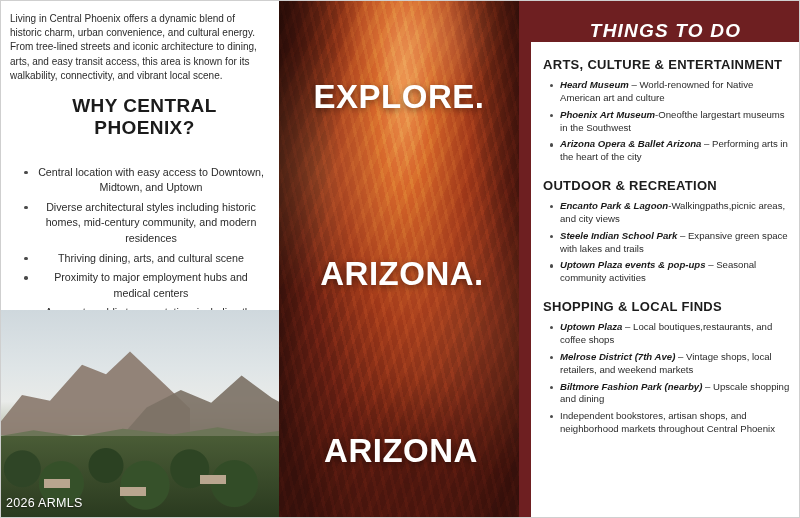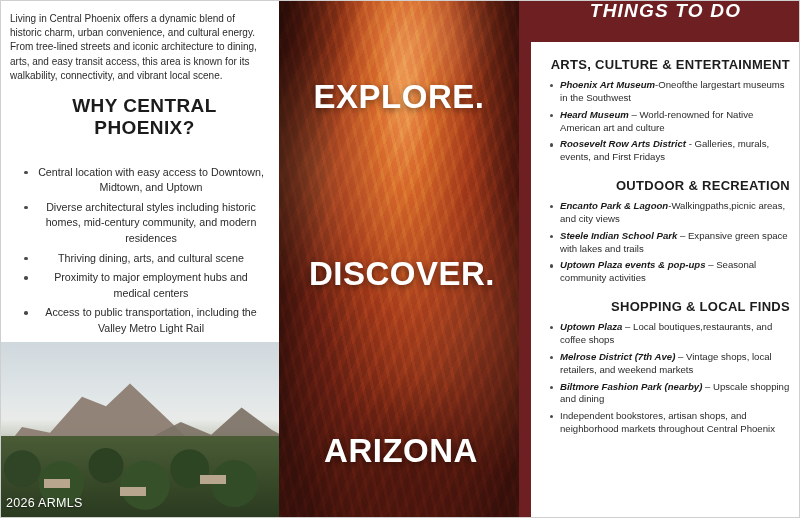--- a/index.html
+++ b/index.html
@@ -60,21 +60,21 @@
     left: 2px; top: 6px;
     width: 3.5px; height: 3.5px;
     background: #4a4a4a;
     border-radius: 50%;
   }
 
   
   .photo-mountain {
     position: absolute;
     left: 0; bottom: 0;
-    width: 279px; height: 176px;
+    width: 279px; height: 208px;
     overflow: hidden;
   }
   .photo-mountain .sky {
     position: absolute; inset: 0;
     background: linear-gradient(#cfd8dd 0%, #dfe5e7 28%, #e9ebe9 44%, #cfd3c8 52%, #9aa68c 60%, #6f7e5e 70%, #53633f 82%, #3c4c2c 100%);
   }
   .photo-mountain .mtn1 {
     position: absolute;
     left: -10px; top: 30px;
     width: 200px; height: 95px;
@@ -195,32 +195,32 @@
     margin-left: 12px;
     width: 269px;
     height: 518px;
     padding: 0 10px 0 12px;
   }
   .ttd-header {
     background: #6e1f21;
     color: #ffffff;
     height: 42px;
     display: flex;
-    align-items: flex-start;
+    align-items: flex-end;
     justify-content: center;
     margin: 0 -10px 0 -12px;
   }
   .ttd-header span {
     font-size: 19px;
     font-weight: bold;
     font-style: italic;
     letter-spacing: 1.2px;
   }
   .sec-title {
-    text-align: right;
+    text-align: left;
     font-size: 13px;
     font-weight: bold;
     color: #1c1c1c;
     letter-spacing: .3px;
     margin: 14px 0 7px 0;
   }
   .sec-title.t1 { margin-top: 15px; }
   .ttd-list {
     list-style: none;
     font-size: 9.6px;
@@ -287,37 +287,37 @@
 
   <section class="panel-center">
     <div class="canyon">
       <div class="swirl s1"></div>
       <div class="swirl s4"></div>
       <div class="swirl s2"></div>
       <div class="swirl s3"></div>
     </div>
     <div class="center-words">
       <div class="cword w1">EXPLORE.</div>
-      <div class="cword w2">DISCOVER.</div>
+      <div class="cword w2">ARIZONA.</div>
       <div class="cword w3">ARIZONA</div>
     </div>
   </section>
 
   <section class="panel-right">
     <div class="right-band"></div>
     <div class="right-inner">
       <div class="ttd-header">
         <span>THINGS TO DO</span>
       </div>
 
       <h3 class="sec-title t1">ARTS, CULTURE &amp; ENTERTAINMENT</h3>
       <ul class="ttd-list">
+        <li><b>Heard Museum</b><span> – World-renowned for Native American art and culture</span></li>
         <li><b>Phoenix Art Museum</b><span>-Oneofthe largestart museums in the Southwest</span></li>
-        <li><b>Heard Museum</b><span> – World-renowned for Native American art and culture</span></li>
-        <li><b>Roosevelt Row Arts District</b><span> - Galleries, murals, events, and First Fridays</span></li>
+        <li><b>Arizona Opera &amp; Ballet Arizona</b><span> – Performing arts in the heart of the city</span></li>
       </ul>
 
       <h3 class="sec-title">OUTDOOR &amp; RECREATION</h3>
       <ul class="ttd-list">
         <li><b>Encanto Park &amp; Lagoon</b><span>-Walkingpaths,picnic areas, and city views</span></li>
         <li><b>Steele Indian School Park</b><span> – Expansive green space with lakes and trails</span></li>
         <li><b>Uptown Plaza events &amp; pop-ups</b><span> – Seasonal community activities</span></li>
       </ul>
 
       <h3 class="sec-title">SHOPPING &amp; LOCAL FINDS</h3>

